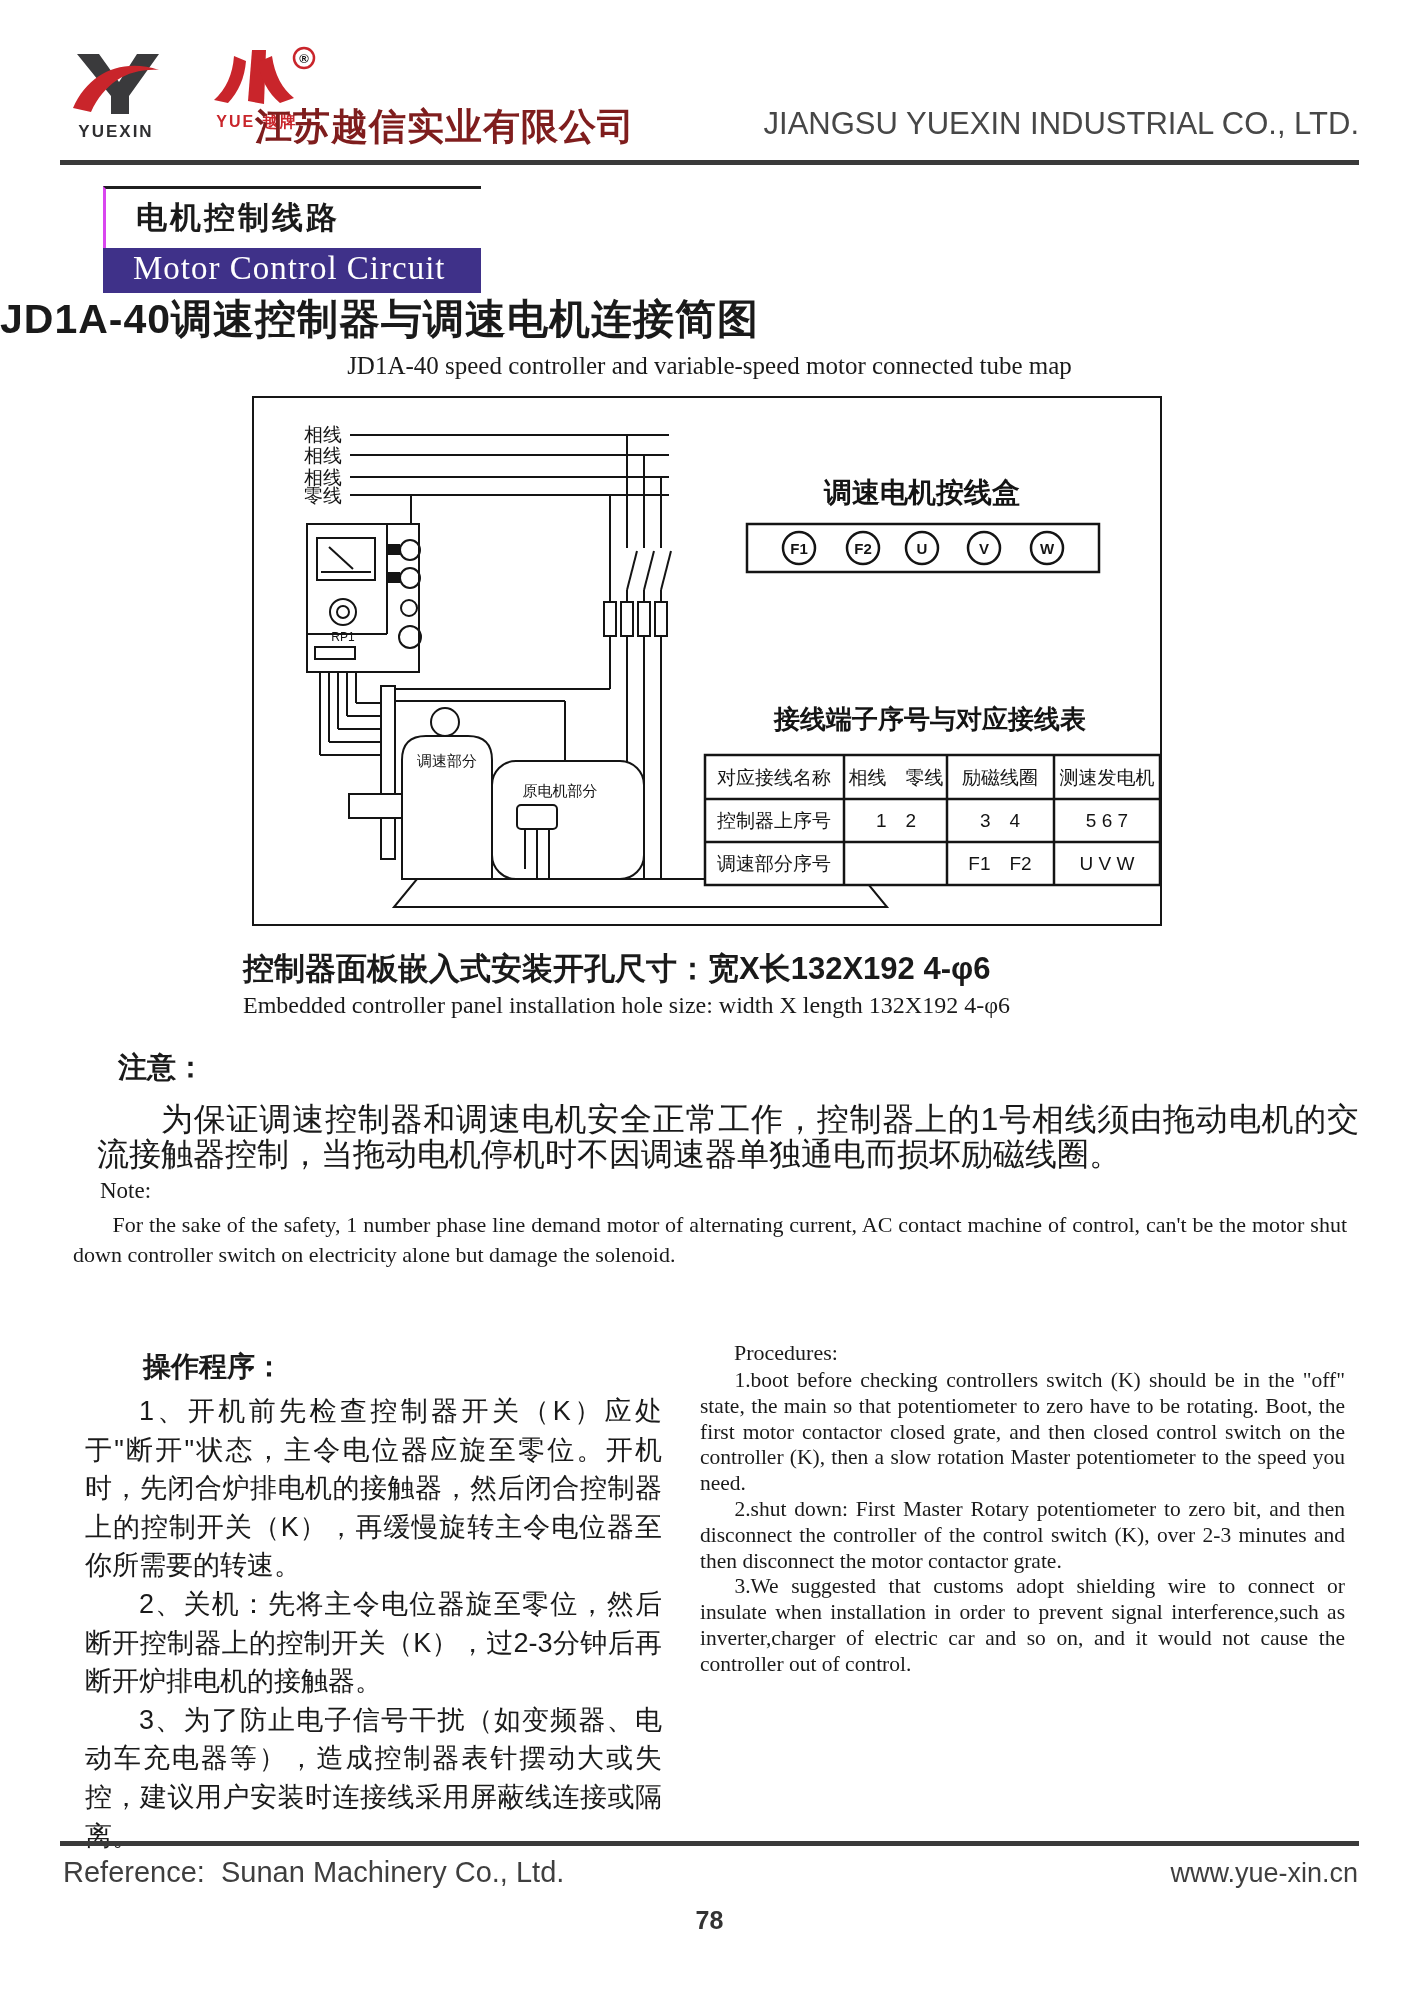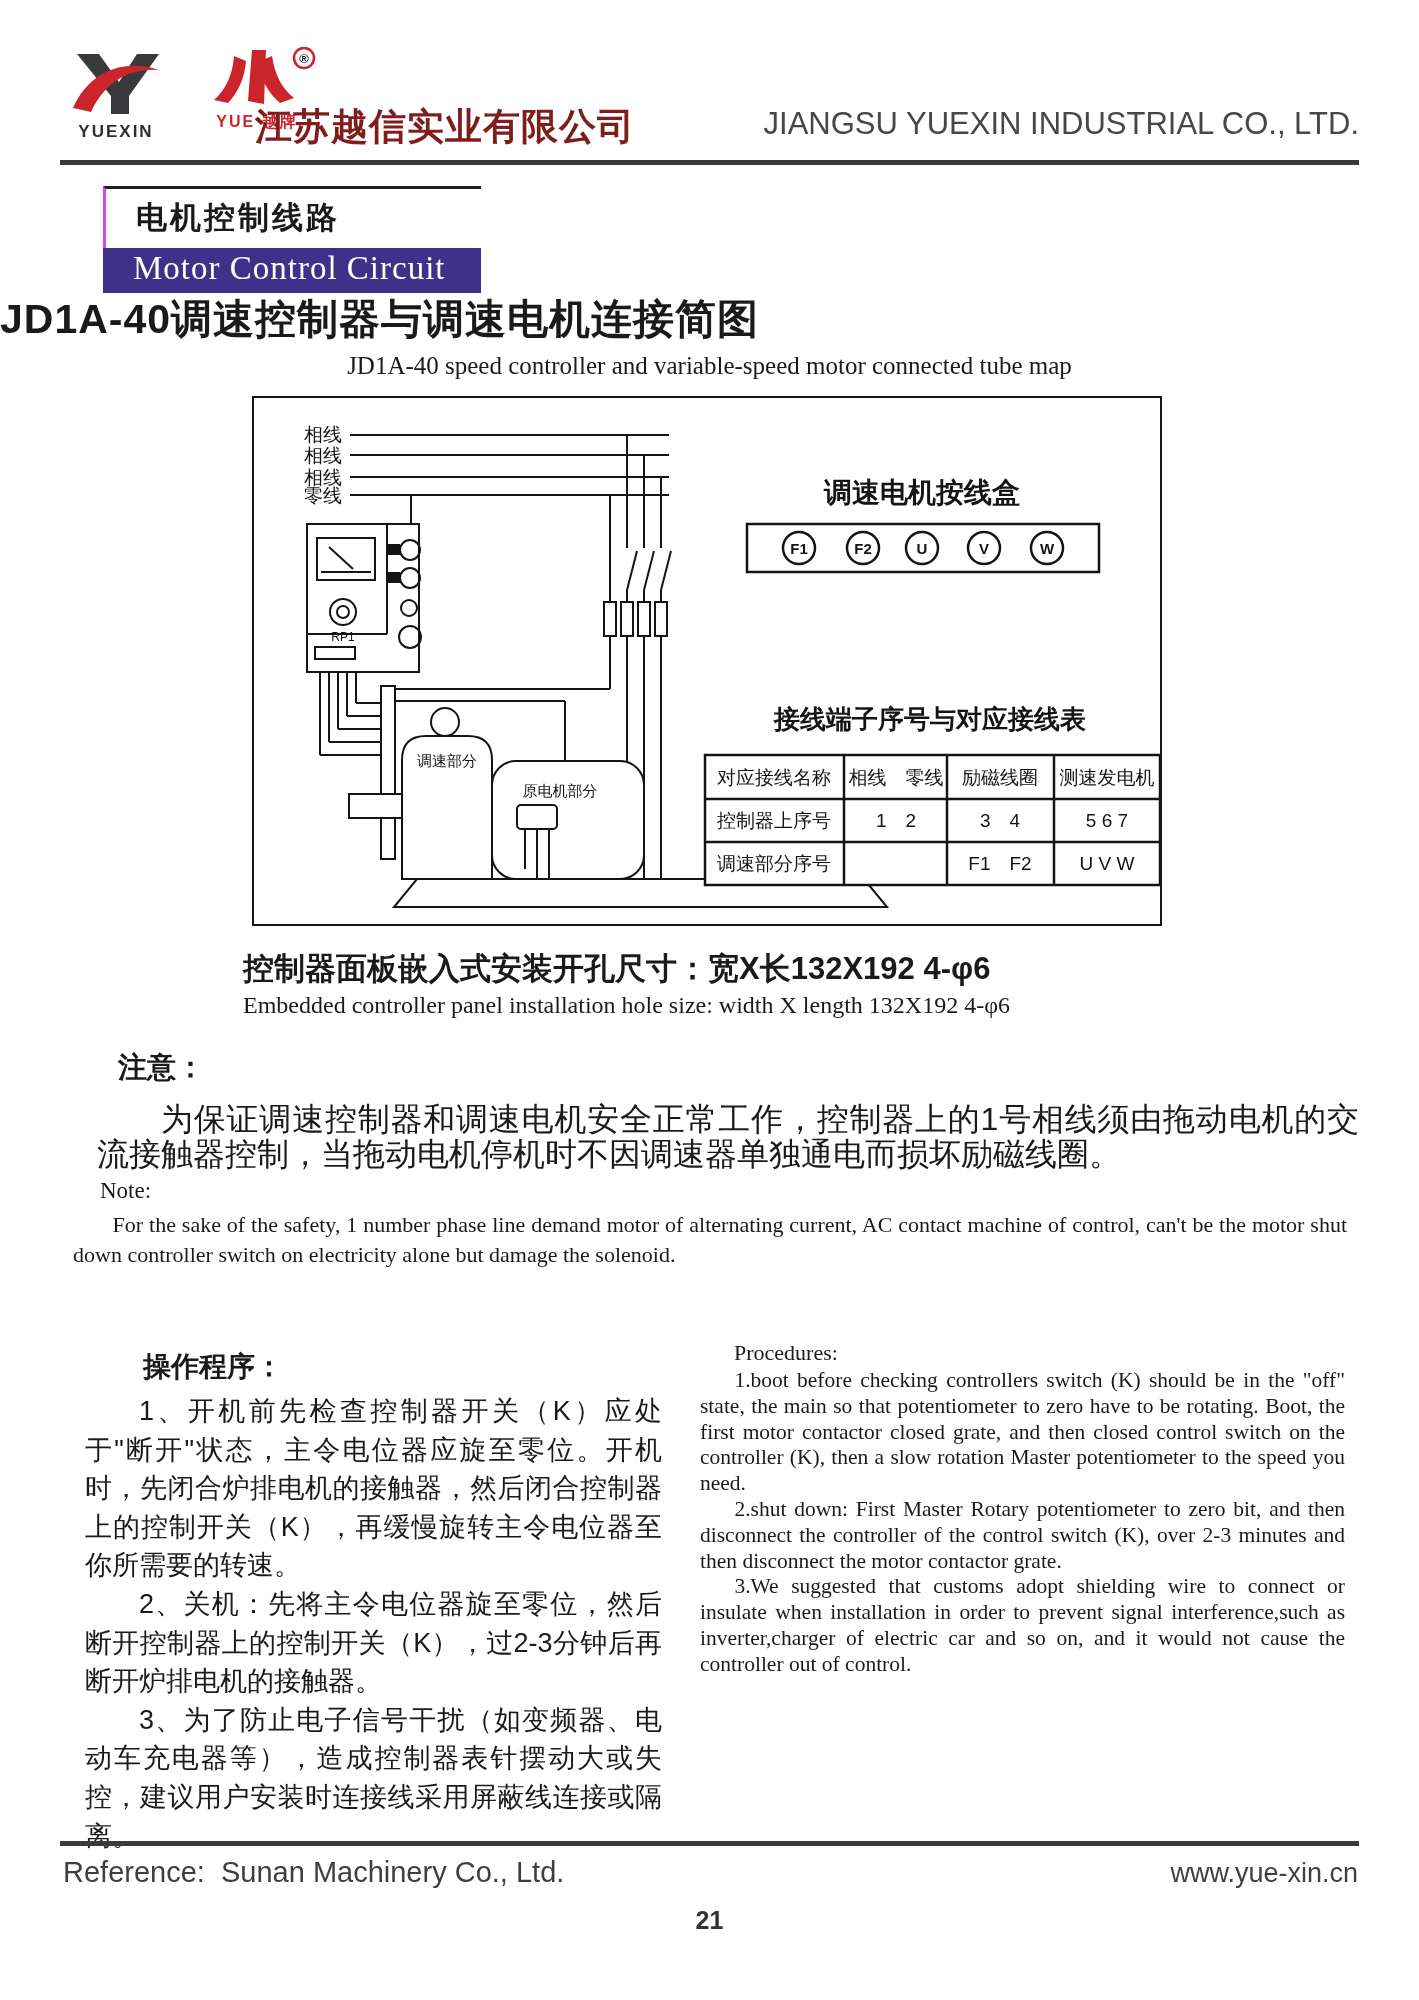--- a/index.html
+++ b/index.html
@@ -255,15 +255,15 @@
   <div class="abs col-en">
     <div class="proc-title-en">Procedures:</div>
     <p>1.boot before checking controllers switch (K) should be in the "off" state, the main so that potentiometer to zero have to be rotating. Boot, the first motor contactor closed grate, and then closed control switch on the controller (K), then a slow rotation Master potentiometer to the speed you need.</p>
     <p>2.shut down: First Master Rotary potentiometer to zero bit, and then disconnect the controller of the control switch (K), over 2-3 minutes and then disconnect the motor contactor grate.</p>
     <p>3.We suggested that customs adopt shielding wire to connect or insulate when installation in order to prevent signal interference,such as inverter,charger of electric car and so on, and it would not cause the controller out of control.</p>
   </div>
 
   <div class="abs footer-rule"></div>
   <div class="abs footer-ref">Reference:  Sunan Machinery Co., Ltd.</div>
   <div class="abs footer-web">www.yue-xin.cn</div>
-  <div class="abs footer-page">21</div>
+  <div class="abs footer-page">78</div>
 
 </div>
 
 </body></html>

